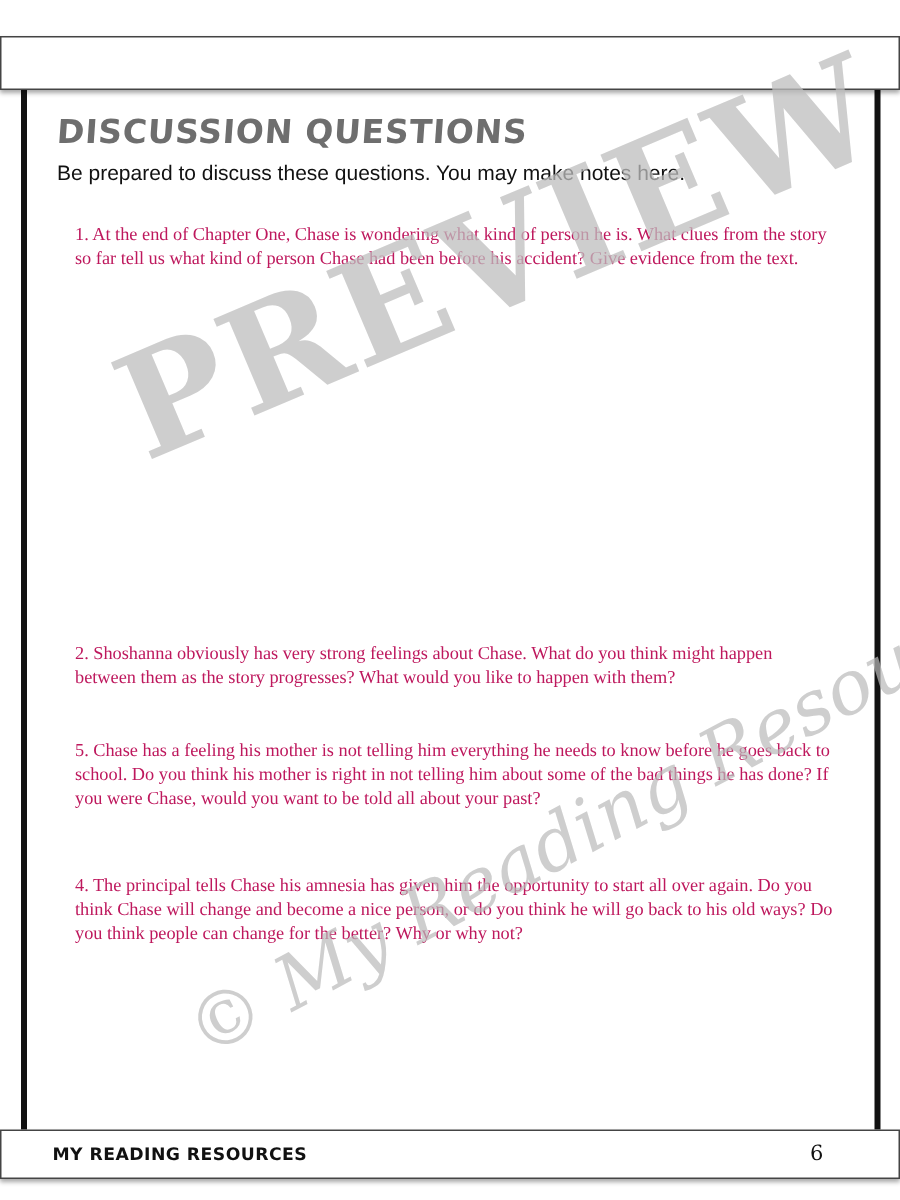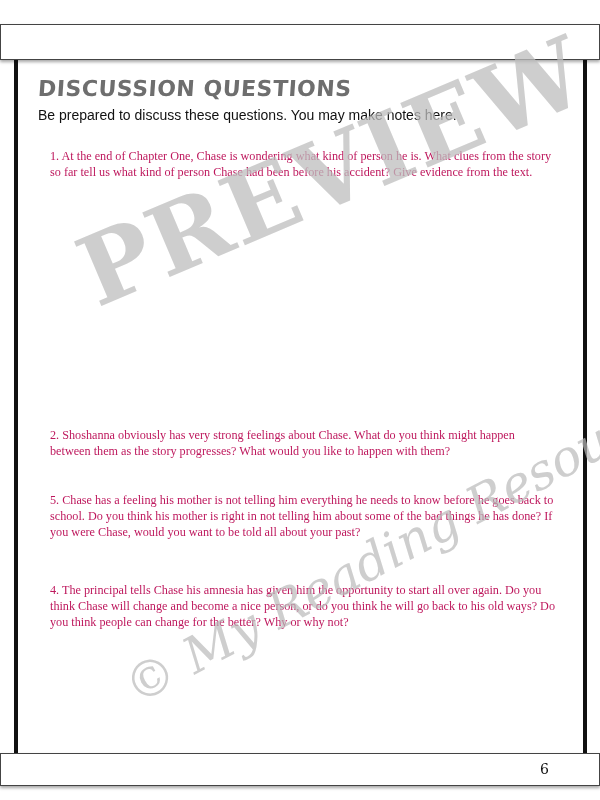--- a/index.html
+++ b/index.html
@@ -89,14 +89,15 @@
 
 <div class="question q1">1. At the end of Chapter One, Chase is wondering what kind of person he is. What clues from the story so far tell us what kind of person Chase had been before his accident?  Give evidence from the text.</div>
 <div class="question q2">2. Shoshanna obviously has very strong feelings about Chase. What do you think might happen between them as the story progresses? What would you like to happen with them?</div>
 <div class="question q3">5. Chase has a feeling his mother is not telling him everything he needs to know before he goes back to school.  Do you think his mother is right in not telling him about some of the bad things he has done? If you were Chase, would you want to be told all about your past?</div>
 <div class="question q4">4. The principal tells Chase his amnesia has given him the opportunity to start all over again.  Do you think Chase will change and become a nice person, or do you think he will go back to his old ways?  Do you think people can change for the better?  Why or why not?</div>
 
 <div class="watermark-preview">PREVIEW</div>
 <div class="watermark-mrr">© My Reading Resources</div>
 
 <div class="footer-box">
+  <span class="footer-left">MY READING RESOURCES</span>
   <span class="footer-right">6</span>
 </div>
 
 </body></html>

